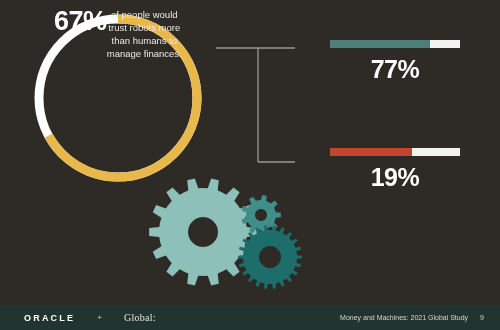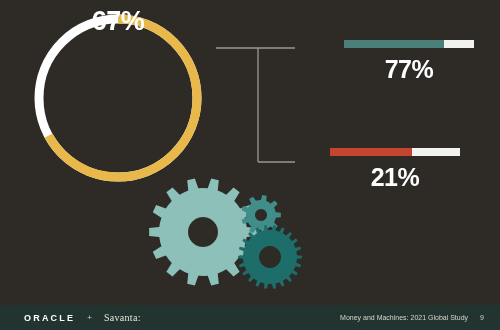--- a/index.html
+++ b/index.html
@@ -25,40 +25,40 @@
   }
   .sub-txt{
     color:#eceae6;font-size:9.5px;line-height:1.38;font-weight:400;
   }
 
   
   .bracket{position:absolute;left:215px;top:44px;width:80px;height:122px;}
 
   
   .stat{position:absolute;width:170px;text-align:center;}
-  .stat-1{left:324px;top:40px;}
+  .stat-1{left:310px;top:40px;}
   .stat-2{left:310px;top:148px;}
   .bar-track{
     position:relative;width:130px;height:8px;background:#f2f2ef;
     margin:0 0 9px 0;overflow:hidden;
   }
   .bar-fill{position:absolute;left:0;top:0;height:100%;}
   .stat .big-pct{font-size:25px;margin-bottom:4px;}
   .stat .sub-txt{font-size:9.5px;}
 
   
   .gears{position:absolute;left:148px;top:170px;width:170px;height:125px;}
 
   
   .footer{
     position:absolute;left:0;bottom:0;width:500px;height:25px;
     background:#22342f;display:flex;align-items:center;
   }
   .brand{
-    position:absolute;left:24px;display:flex;align-items:center;gap:12px;
+    position:absolute;left:24px;display:flex;align-items:center;gap:22px;
   }
   .oracle-logo{
     color:#ffffff;font-size:9px;font-weight:bold;letter-spacing:2.2px;
   }
   .plus{color:#cfd6d3;font-size:8px;}
   .savanta{
     color:#e8e4dc;font-size:10px;
     font-family:"Liberation Serif", serif;letter-spacing:.3px;
   }
   .foot-right{
@@ -72,58 +72,59 @@
 
 <div id="slide">
 
   <div class="donut-wrap">
     <svg width="180" height="180" viewBox="0 0 180 180">
       <circle cx="90" cy="90" r="79" fill="none" stroke="#ffffff" stroke-width="9"></circle>
       <circle id="donut-arc" cx="90" cy="90" r="79" fill="none" stroke="#e8b84b" stroke-width="9" stroke-dasharray="332.5689983090155 163.80264095817182" transform="rotate(-90 90 90)"></circle>
     </svg>
     <div class="donut-center">
       <div class="big-pct">67%</div>
+      <div class="sub-txt">of people would trust robots more than humans to manage finances.</div>
     </div>
   </div>
 
   <svg class="bracket" viewBox="0 0 80 122">
     <path d="M1 4 H43 M43 4 V118 M43 118 H80 M43 4 H80" fill="none" stroke="#9b9790" stroke-width="1.3"></path>
   </svg>
 
   <div class="stat stat-1">
     <div class="bar-track" style="margin-left: auto; margin-right: auto; background: rgb(242, 242, 239);">
       <div class="bar-fill" style="width: 77%; background: rgb(74, 128, 121);"></div>
     </div>
     <div class="big-pct">77%</div>
   </div>
 
   <div class="stat stat-2">
     <div class="bar-track" style="margin-left: auto; margin-right: auto; background: rgb(242, 242, 239);">
       <div class="bar-fill" style="width: 63%; background: rgb(196, 69, 47);"></div>
     </div>
-    <div class="big-pct">21%</div>
+    <div class="big-pct">19%</div>
   </div>
 
   <svg class="gears" viewBox="0 0 170 125">
     <g id="gear-large">
         <path d="M98.70 56.88 L108.86 58.10 L108.86 65.90 L98.70 67.12 L98.06 71.04 L96.60 76.35 L105.22 81.85 L101.83 88.89 L92.15 85.58 L89.88 88.83 L86.25 92.97 L91.63 101.67 L85.53 106.54 L78.24 99.36 L74.78 101.30 L69.72 103.47 L70.79 113.64 L63.18 115.38 L59.73 105.75 L55.77 105.99 L50.27 105.75 L46.82 115.38 L39.21 113.64 L40.28 103.47 L36.61 101.97 L31.76 99.36 L24.47 106.54 L18.37 101.67 L23.75 92.97 L21.08 90.03 L17.85 85.58 L8.17 88.89 L4.78 81.85 L13.40 76.35 L12.28 72.54 L11.30 67.12 L1.14 65.90 L1.14 58.10 L11.30 56.88 L11.94 52.96 L13.40 47.65 L4.78 42.15 L8.17 35.11 L17.85 38.42 L20.12 35.17 L23.75 31.03 L18.37 22.33 L24.47 17.46 L31.76 24.64 L35.22 22.70 L40.28 20.53 L39.21 10.36 L46.82 8.62 L50.27 18.25 L54.23 18.01 L59.73 18.25 L63.18 8.62 L70.79 10.36 L69.72 20.53 L73.39 22.03 L78.24 24.64 L85.53 17.46 L91.63 22.33 L86.25 31.03 L88.92 33.97 L92.15 38.42 L101.83 35.11 L105.22 42.15 L96.60 47.65 L97.72 51.46 Z M70 62 L69.49 58.12 L67.99 54.50 L65.61 51.39 L62.50 49.01 L58.88 47.51 L55.00 47.00 L51.12 47.51 L47.50 49.01 L44.39 51.39 L42.01 54.50 L40.51 58.12 L40.00 62.00 L40.51 65.88 L42.01 69.50 L44.39 72.61 L47.50 74.99 L51.12 76.49 L55.00 77.00 L58.88 76.49 L62.50 74.99 L65.61 72.61 L67.99 69.50 L69.49 65.88 L70.00 62.00 Z" fill="#8cc0b8" fill-rule="evenodd"></path>
       </g>
     <g id="gear-small">
         <path d="M127.75 42.29 L132.87 42.75 L132.87 47.25 L127.75 47.71 L127.23 49.74 L126.04 52.41 L129.67 56.05 L126.78 59.49 L122.56 56.56 L120.85 57.78 L118.23 59.06 L118.66 64.18 L114.24 64.96 L112.90 60.00 L110.80 59.84 L107.97 59.13 L105.01 63.33 L101.12 61.09 L103.28 56.42 L101.78 54.95 L100.06 52.59 L95.09 53.91 L93.56 49.69 L98.21 47.50 L98.01 45.41 L98.21 42.50 L93.56 40.31 L95.09 36.09 L100.06 37.41 L101.25 35.67 L103.28 33.58 L101.12 28.91 L105.01 26.67 L107.97 30.87 L109.99 30.30 L112.90 30.00 L114.24 25.04 L118.66 25.82 L118.23 30.94 L120.14 31.81 L122.56 33.44 L126.78 30.51 L129.67 33.95 L126.04 37.59 L126.95 39.49 Z M119 45 L118.80 43.45 L118.20 42.00 L117.24 40.76 L116.00 39.80 L114.55 39.20 L113.00 39.00 L111.45 39.20 L110.00 39.80 L108.76 40.76 L107.80 42.00 L107.20 43.45 L107.00 45.00 L107.20 46.55 L107.80 48.00 L108.76 49.24 L110.00 50.20 L111.45 50.80 L113.00 51.00 L114.55 50.80 L116.00 50.20 L117.24 49.24 L118.20 48.00 L118.80 46.55 L119.00 45.00 Z" fill="#3f8e8a" fill-rule="evenodd"></path>
       </g>
     <g id="gear-medium">
         <path d="M148.94 85.15 L153.97 85.64 L153.97 88.36 L148.94 88.85 L148.76 90.57 L148.37 92.81 L153.06 94.70 L152.29 97.31 L147.32 96.36 L146.67 97.96 L145.66 100.01 L149.63 103.14 L148.16 105.43 L143.66 103.12 L142.59 104.47 L141.04 106.15 L143.96 110.27 L141.91 112.05 L138.24 108.57 L136.83 109.56 L134.87 110.73 L136.52 115.52 L134.04 116.65 L131.51 112.27 L129.87 112.83 L127.66 113.40 L127.90 118.45 L125.20 118.84 L124.00 113.93 L122.28 114.00 L120.00 113.93 L118.80 118.84 L116.10 118.45 L116.34 113.40 L114.66 112.98 L112.49 112.27 L109.96 116.65 L107.48 115.52 L109.13 110.73 L107.64 109.86 L105.76 108.57 L102.09 112.05 L100.04 110.27 L102.96 106.15 L101.78 104.89 L100.34 103.12 L95.84 105.43 L94.37 103.14 L98.34 100.01 L97.56 98.47 L96.68 96.36 L91.71 97.31 L90.94 94.70 L95.63 92.81 L95.32 91.12 L95.06 88.85 L90.03 88.36 L90.03 85.64 L95.06 85.15 L95.24 83.43 L95.63 81.19 L90.94 79.30 L91.71 76.69 L96.68 77.64 L97.33 76.04 L98.34 73.99 L94.37 70.86 L95.84 68.57 L100.34 70.88 L101.41 69.53 L102.96 67.85 L100.04 63.73 L102.09 61.95 L105.76 65.43 L107.17 64.44 L109.13 63.27 L107.48 58.48 L109.96 57.35 L112.49 61.73 L114.13 61.17 L116.34 60.60 L116.10 55.55 L118.80 55.16 L120.00 60.07 L121.72 60.00 L124.00 60.07 L125.20 55.16 L127.90 55.55 L127.66 60.60 L129.34 61.02 L131.51 61.73 L134.04 57.35 L136.52 58.48 L134.87 63.27 L136.36 64.14 L138.24 65.43 L141.91 61.95 L143.96 63.73 L141.04 67.85 L142.22 69.11 L143.66 70.88 L148.16 68.57 L149.63 70.86 L145.66 73.99 L146.44 75.53 L147.32 77.64 L152.29 76.69 L153.06 79.30 L148.37 81.19 L148.68 82.88 Z M133 87 L132.63 84.15 L131.53 81.50 L129.78 79.22 L127.50 77.47 L124.85 76.37 L122.00 76.00 L119.15 76.37 L116.50 77.47 L114.22 79.22 L112.47 81.50 L111.37 84.15 L111.00 87.00 L111.37 89.85 L112.47 92.50 L114.22 94.78 L116.50 96.53 L119.15 97.63 L122.00 98.00 L124.85 97.63 L127.50 96.53 L129.78 94.78 L131.53 92.50 L132.63 89.85 L133.00 87.00 Z" fill="#1d6d6b" fill-rule="evenodd"></path>
       </g>
   </svg>
 
   <div class="footer">
     <div class="brand">
       <span class="oracle-logo">ORACLE</span>
       <span class="plus">+</span>
-      <span class="savanta">Savanta:</span>
+      <span class="savanta">Global:</span>
     </div>
     <div class="foot-right">
       <span class="foot-title">Money and Machines: 2021 Global Study</span>
       <span class="foot-page">9</span>
     </div>
   </div>
 
 </div>
 
 </body></html>

